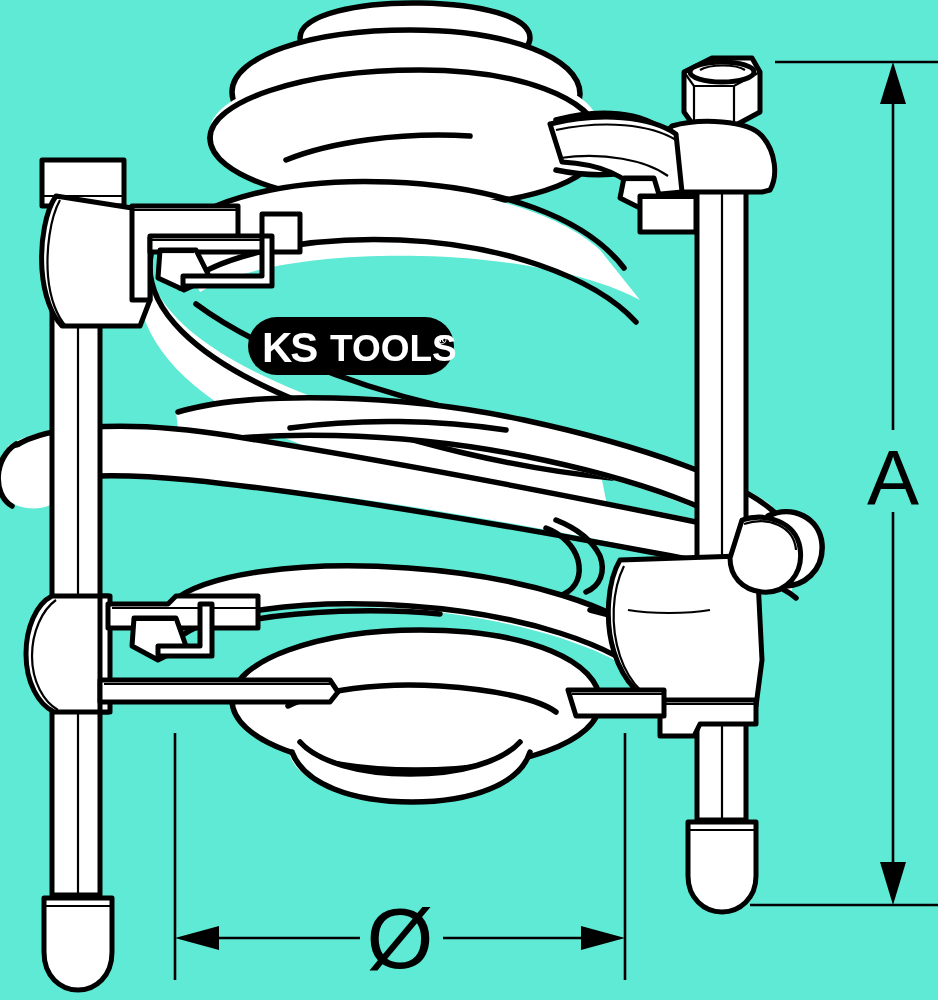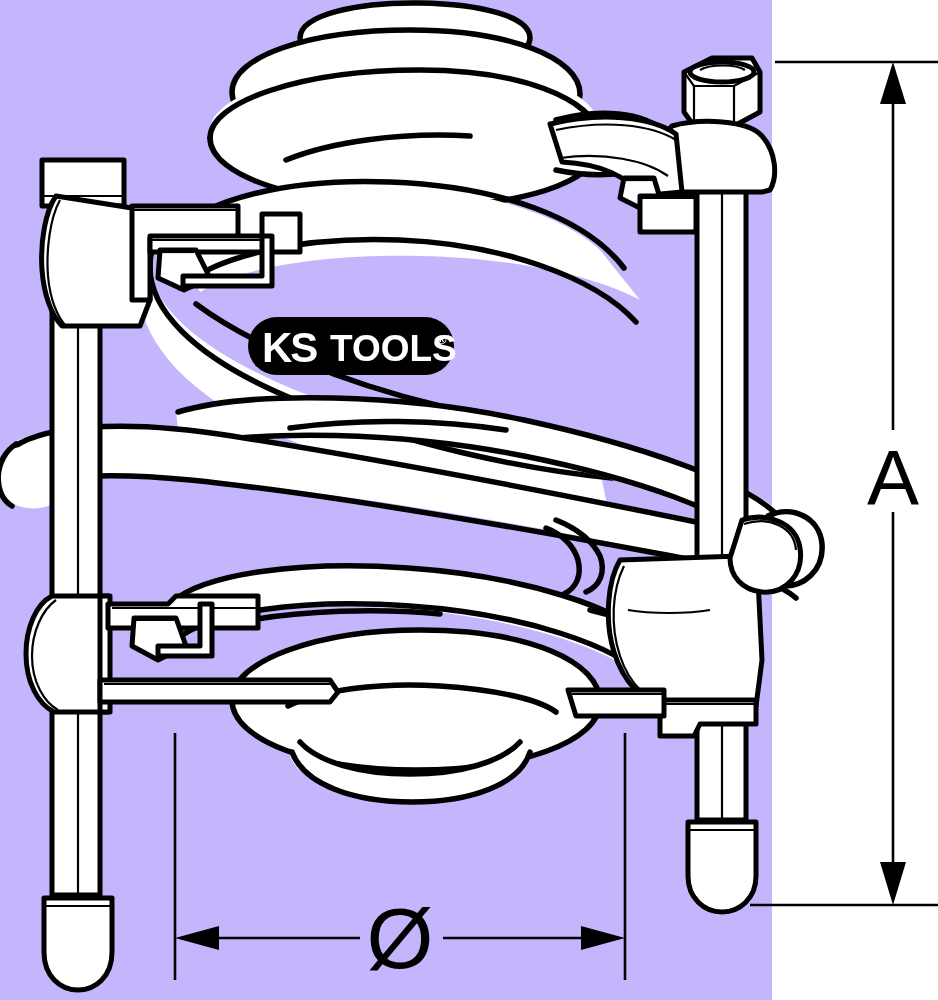--- a/index.html
+++ b/index.html
@@ -8,23 +8,23 @@
     background: #ffffff;
   }
   body {
     width: 938px;
     height: 1000px;
     font-family: "Liberation Sans", sans-serif;
     overflow: hidden;
   }
   #stage {
     position: relative;
-    width: 772px;
+    width: 938px;
     height: 1000px;
-    background: #c4b5fd;
+    background: #5eead4;
   }
   #drawing {
     position: absolute;
     left: 0;
     top: 0;
     width: 938px;
     height: 1000px;
   }
   .part-outline {
     fill: #ffffff;

